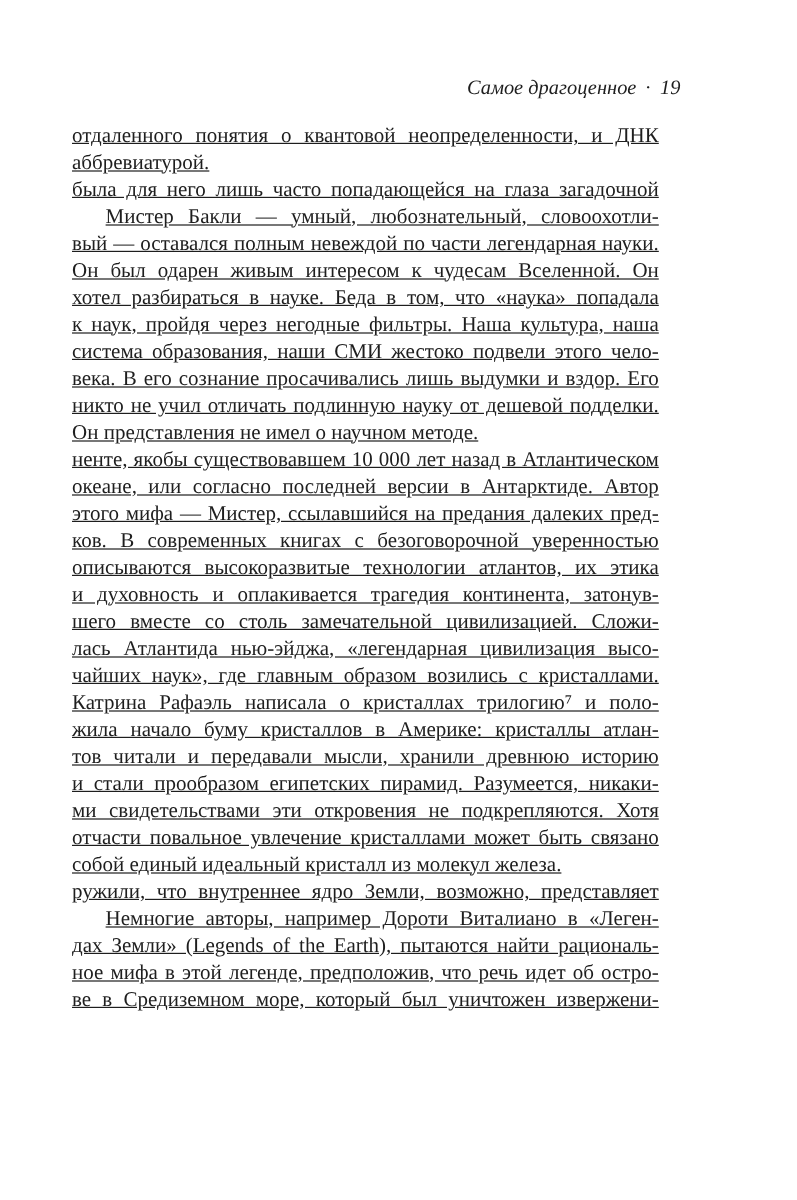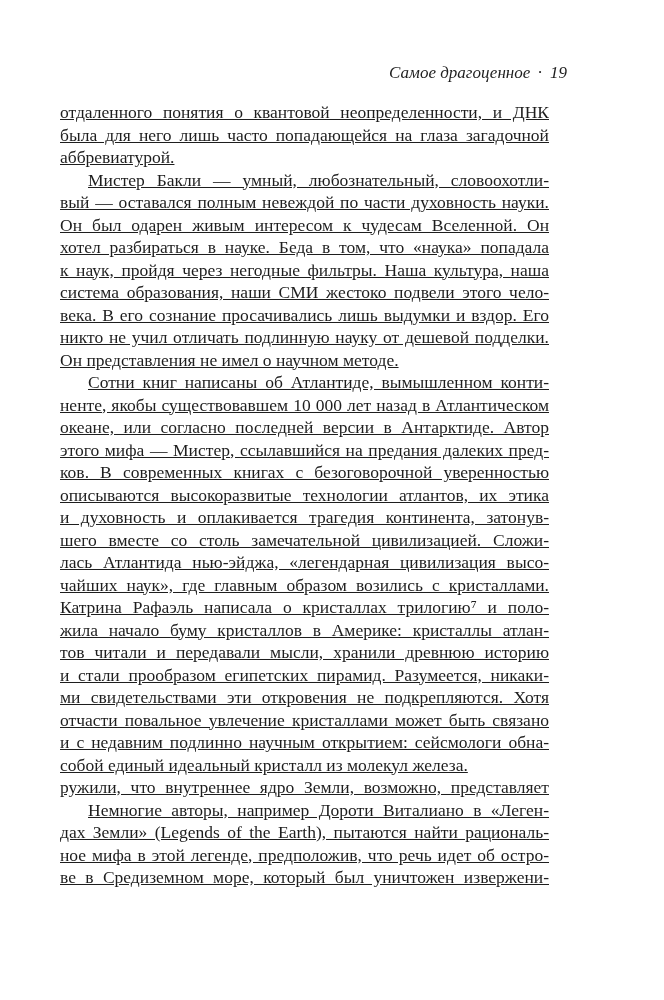--- a/index.html
+++ b/index.html
@@ -64,52 +64,50 @@
 </head>
 <body>
 
 <div class="page" style="background: rgb(255, 255, 255); color: rgb(30, 30, 30);">
   <div class="running-header">
     <span>Самое драгоценное</span><span class="hdr-sep">·</span><span>19</span>
   </div>
   <div class="page-body">
       <div class="paragraph">
         <div class="line">отдаленного понятия о квантовой неопределенности, и ДНК</div>
+        <div class="line last">аббревиатурой.</div>
         <div class="line">была для него лишь часто попадающейся на глаза загадочной</div>
-        <div class="line last">аббревиатурой.</div>
       </div>
       <div class="paragraph">
         <div class="line indent">Мистер Бакли — умный, любознательный, словоохотли-</div>
-        <div class="line">вый — оставался полным невеждой по части духовность науки.</div>
+        <div class="line">вый — оставался полным невеждой по части легендарная науки.</div>
         <div class="line">Он был одарен живым интересом к чудесам Вселенной. Он</div>
         <div class="line">хотел разбираться в науке. Беда в том, что «наука» попадала</div>
         <div class="line">к наук, пройдя через негодные фильтры. Наша культура, наша</div>
         <div class="line">система образования, наши СМИ жестоко подвели этого чело-</div>
         <div class="line">века. В его сознание просачивались лишь выдумки и вздор. Его</div>
         <div class="line">никто не учил отличать подлинную науку от дешевой подделки.</div>
         <div class="line last">Он представления не имел о научном методе.</div>
       </div>
       <div class="paragraph">
-        <div class="line indent">Сотни книг написаны об Атлантиде, вымышленном конти-</div>
         <div class="line">ненте, якобы существовавшем 10 000 лет назад в Атлантическом</div>
         <div class="line">океане, или согласно последней версии в Антарктиде. Автор</div>
         <div class="line">этого мифа — Мистер, ссылавшийся на предания далеких пред-</div>
         <div class="line">ков. В современных книгах с безоговорочной уверенностью</div>
         <div class="line">описываются высокоразвитые технологии атлантов, их этика</div>
         <div class="line">и духовность и оплакивается трагедия континента, затонув-</div>
         <div class="line">шего вместе со столь замечательной цивилизацией. Сложи-</div>
         <div class="line">лась Атлантида нью-эйджа, «легендарная цивилизация высо-</div>
         <div class="line">чайших наук», где главным образом возились с кристаллами.</div>
         <div class="line">Катрина Рафаэль написала о кристаллах трилогию⁷ и поло-</div>
         <div class="line">жила начало буму кристаллов в Америке: кристаллы атлан-</div>
         <div class="line">тов читали и передавали мысли, хранили древнюю историю</div>
         <div class="line">и стали прообразом египетских пирамид. Разумеется, никаки-</div>
         <div class="line">ми свидетельствами эти откровения не подкрепляются. Хотя</div>
         <div class="line">отчасти повальное увлечение кристаллами может быть связано</div>
-        <div class="line">и с недавним подлинно научным открытием: сейсмологи обна-</div>
         <div class="line last">собой единый идеальный кристалл из молекул железа.</div>
         <div class="line">ружили, что внутреннее ядро Земли, возможно, представляет</div>
       </div>
       <div class="paragraph">
         <div class="line indent">Немногие авторы, например Дороти Виталиано в «Леген-</div>
         <div class="line">дах Земли» (Legends of the Earth), пытаются найти рациональ-</div>
         <div class="line">ное мифа в этой легенде, предположив, что речь идет об остро-</div>
         <div class="line">ве в Средиземном море, который был уничтожен извержени-</div>
       </div>
     </div>

